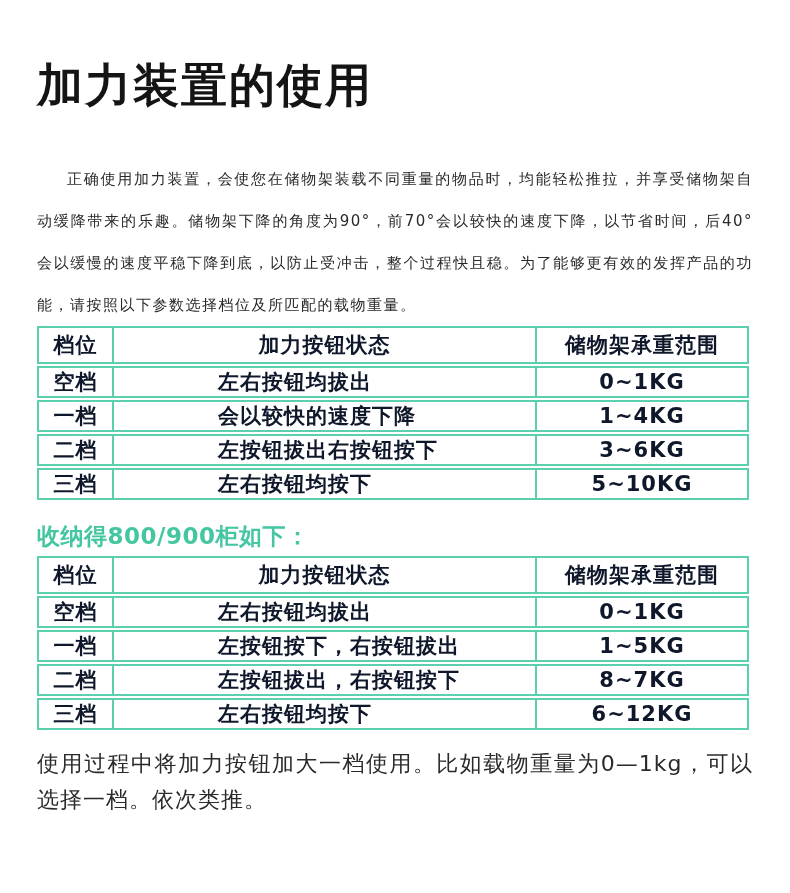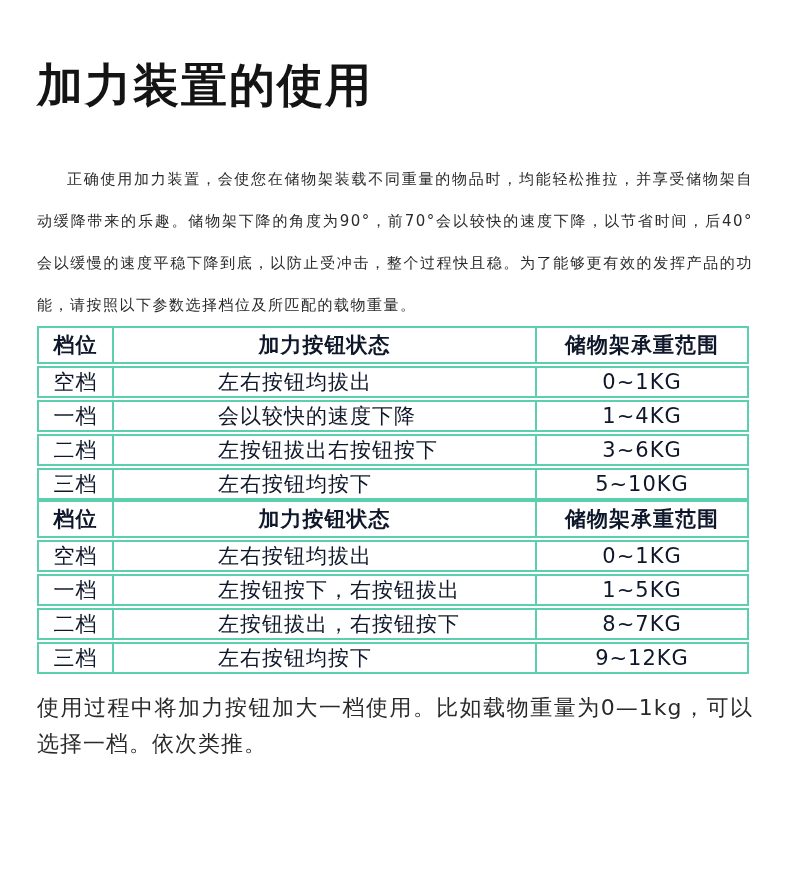--- a/index.html
+++ b/index.html
@@ -71,20 +71,21 @@
     font-weight: bold;
     font-size: 21px;
   }
   table.gear-table td {
     height: 26px;
     font-weight: normal;
   }
   
   table.gear-table tbody td {
     border-top: 6px double #5bcfae;
+    font-weight: bold;
   }
   table.gear-table td.state-cell {
     text-align: left;
     padding-left: 104px;
   }
   .footer-note {
     margin: 16px 0 0 0;
     font-size: 22px;
     line-height: 36px;
     letter-spacing: 1px;
@@ -132,20 +133,21 @@
         <td>3~6KG</td>
       </tr>
       <tr>
         <td>三档</td>
         <td class="state-cell">左右按钮均按下</td>
         <td>5~10KG</td>
       </tr>
     </tbody>
   </table>
 
+  <h2 class="section-caption second">收纳得800/900柜如下：</h2>
 
   <table class="gear-table">
     <colgroup>
         <col class="c1">
         <col class="c2">
         <col class="c3">
       </colgroup>
     <thead>
       <tr>
         <th>档位</th>
@@ -165,20 +167,20 @@
         <td>1~5KG</td>
       </tr>
       <tr>
         <td>二档</td>
         <td class="state-cell">左按钮拔出，右按钮按下</td>
         <td>8~7KG</td>
       </tr>
       <tr>
         <td>三档</td>
         <td class="state-cell">左右按钮均按下</td>
-        <td>9~12KG</td>
+        <td>6~12KG</td>
       </tr>
     </tbody>
   </table>
 
   <p class="footer-note">使用过程中将加力按钮加大一档使用。比如载物重量为0—1kg，可以选择一档。依次类推。</p>
 
 </div>
 
 </body></html>

